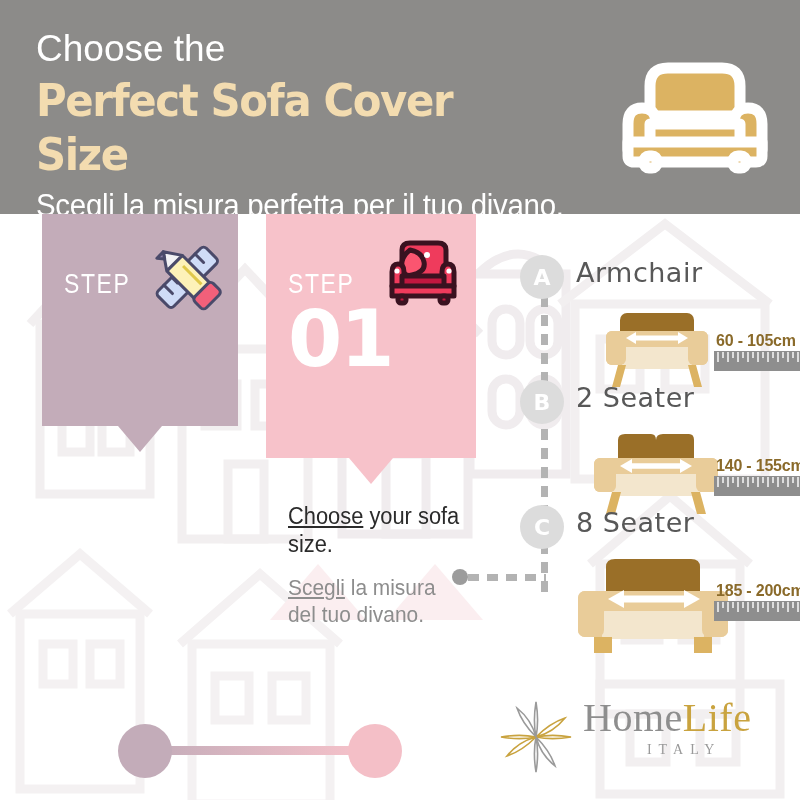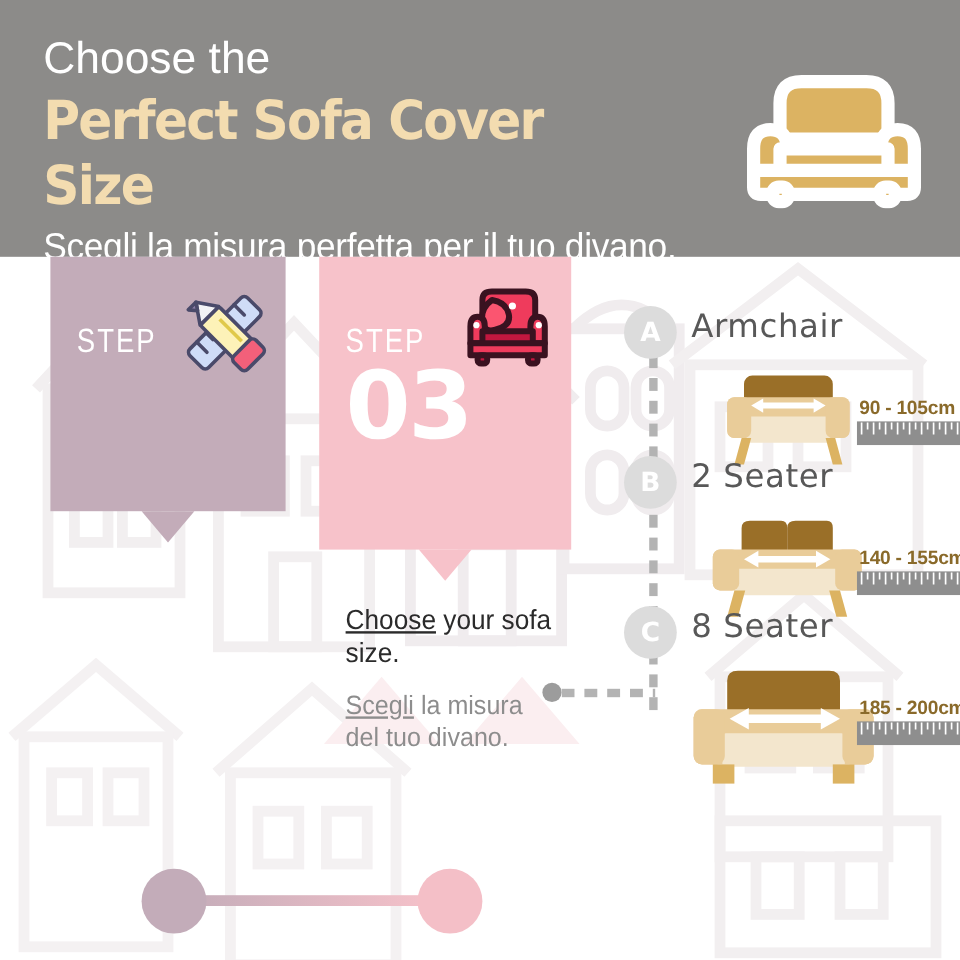--- a/index.html
+++ b/index.html
@@ -268,21 +268,21 @@
         </svg>
       </div>
       <div class="step-pointer"></div>
     </div>
   </div>
 
   <div class="step-col" id="step2col">
     <div class="step-card" id="step2card">
       <div class="step-inner">
         <div class="step-word">STEP</div>
-        <div class="step-num">03</div>
+        <div class="step-num">01</div>
       </div>
       <div class="step-icon" style="left:118px; top:24px;">
         <svg width="78" height="74" viewBox="0 0 78 74">
           <g stroke="#3a1220" stroke-width="5" stroke-linejoin="round" stroke-linecap="round">
             <path d="M18 12 q0 -7 8 -7 h28 q8 0 8 7 v30 h-44 Z" fill="#ef3b5c"></path>
             <path d="M26 12 q12 2 14 12 q2 10 -12 13 q-8 2 -10 -6 q-2 -12 8 -19 Z" fill="#fb5570"></path>
             <path d="M8 34 q0 -8 6 -8 q6 0 6 8 v14 h-12 Z" fill="#ef3b5c"></path>
             <path d="M58 34 q0 -8 6 -8 q6 0 6 8 v14 h-12 Z" fill="#ef3b5c"></path>
             <path d="M18 38 h42 v12 h-42 Z" fill="#c1173f"></path>
             <path d="M8 48 h62 v10 h-62 Z" fill="#ef3b5c"></path>
@@ -326,21 +326,21 @@
           <rect x="86" y="28" width="20" height="34" rx="6" fill="#e9cc99"></rect>
           <path d="M16 62 L10 84 L18 84 L24 62 Z" fill="#dcb362"></path>
           <path d="M94 62 L100 84 L92 84 L86 62 Z" fill="#dcb362"></path>
           <g stroke="#ffffff" stroke-width="5">
             <line x1="30" y1="35" x2="80" y2="35"></line>
           </g>
           <path d="M24 35 L34 29 L34 41 Z" fill="#ffffff"></path>
           <path d="M86 35 L76 29 L76 41 Z" fill="#ffffff"></path>
         </svg>
       </div>
-      <div class="meas-text" style="left:196px; top:77px;">90 - 105cm</div>
+      <div class="meas-text" style="left:196px; top:77px;">60 - 105cm</div>
       <div style="position:absolute;left:194px;top:96px;">
         <svg width="86" height="20" viewBox="0 0 86 20">
           <rect x="0" y="0" width="86" height="20" fill="#8e8e8e"></rect>
           <g stroke="#ffffff" stroke-width="1.4">
             <line x1="4" y1="1" x2="4" y2="11"></line>
               <line x1="9" y1="1" x2="9" y2="7"></line>
             <line x1="14" y1="1" x2="14" y2="11"></line>
               <line x1="19" y1="1" x2="19" y2="7"></line>
             <line x1="24" y1="1" x2="24" y2="11"></line>
               <line x1="29" y1="1" x2="29" y2="7"></line>
@@ -452,14 +452,34 @@
         </svg>
       </div>
     </div>
 
   </div>
 
   <div class="conn-line"></div>
   <div class="conn-dot" id="dot-left"></div>
   <div class="conn-dot" id="dot-right"></div>
 
+  <div class="logo">
+    <div style="position:absolute;left:0;top:6px;">
+      <svg width="82" height="82" viewBox="0 0 82 82">
+        <g fill="none" stroke-width="1.6">
+          <path d="M41 41 C38 26 40 12 41 6 C42 12 44 26 41 41 Z" stroke="#9a9a9a"></path>
+          <path d="M41 41 C52 30 64 24 70 22 C66 27 56 37 41 41 Z" stroke="#c9a33f"></path>
+          <path d="M41 41 C56 38 70 40 76 41 C70 42 56 44 41 41 Z" stroke="#c9a33f"></path>
+          <path d="M41 41 C52 52 58 64 60 70 C55 66 45 56 41 41 Z" stroke="#9a9a9a"></path>
+          <path d="M41 41 C44 56 42 70 41 76 C40 70 38 56 41 41 Z" stroke="#9a9a9a"></path>
+          <path d="M41 41 C30 52 18 58 12 60 C16 55 26 45 41 41 Z" stroke="#c9a33f"></path>
+          <path d="M41 41 C26 44 12 42 6 41 C12 40 26 38 41 41 Z" stroke="#c9a33f"></path>
+          <path d="M41 41 C30 30 24 18 22 12 C27 16 37 26 41 41 Z" stroke="#9a9a9a"></path>
+        </g>
+      </svg>
+    </div>
+    <div class="logo-text">
+      <div class="logo-main"><span class="logo-home">Home</span><span class="logo-life">Life</span></div>
+      <div class="logo-sub">ITALY</div>
+    </div>
+  </div>
 
 </div>
 
 </body></html>

